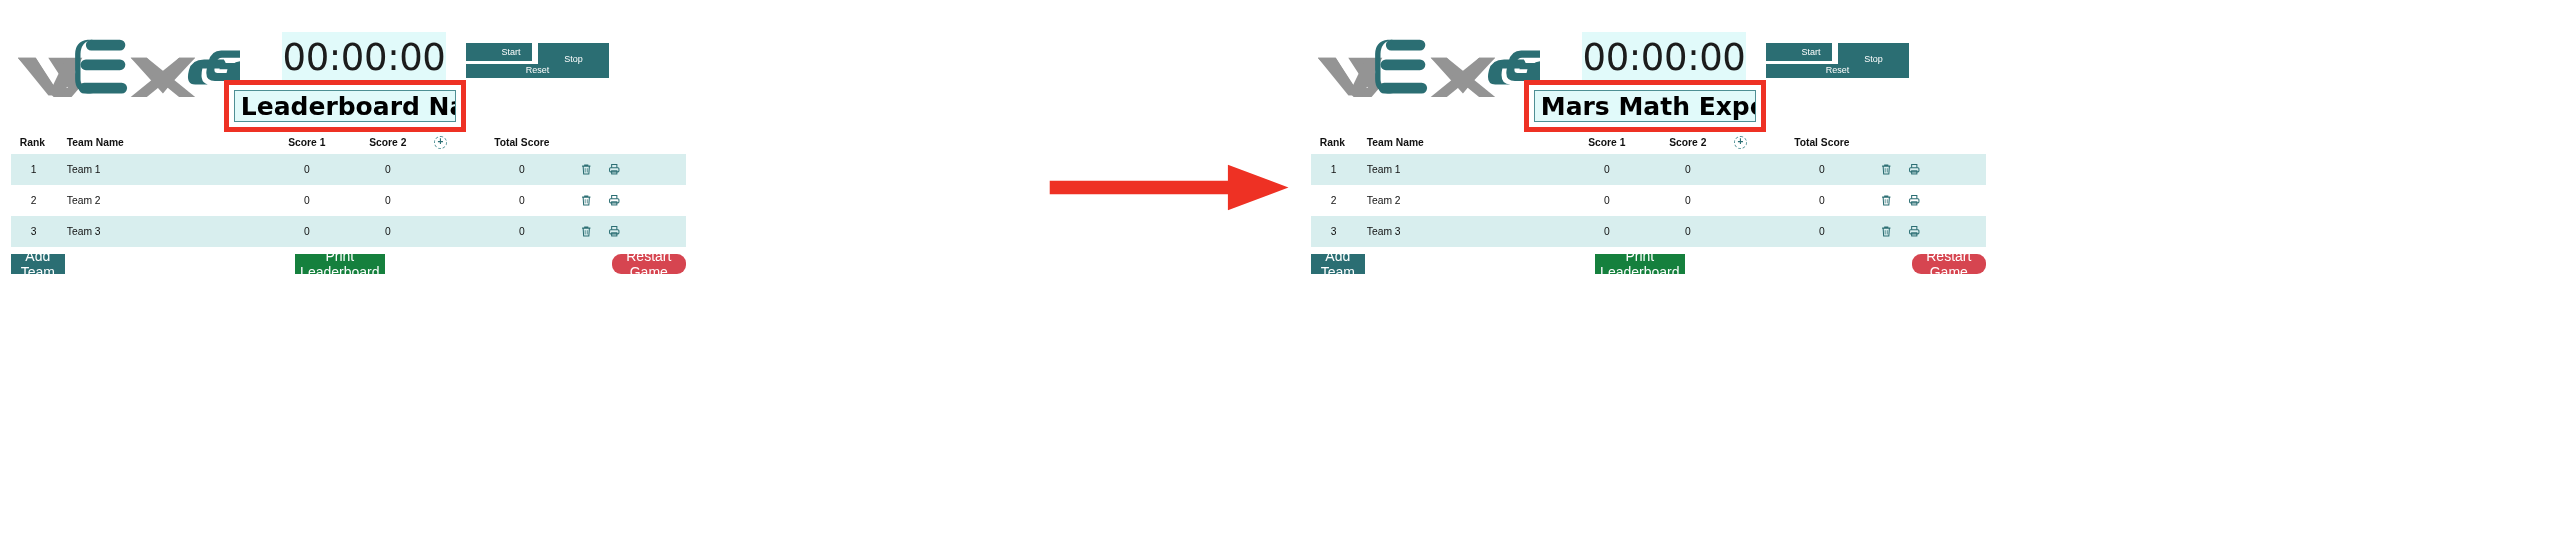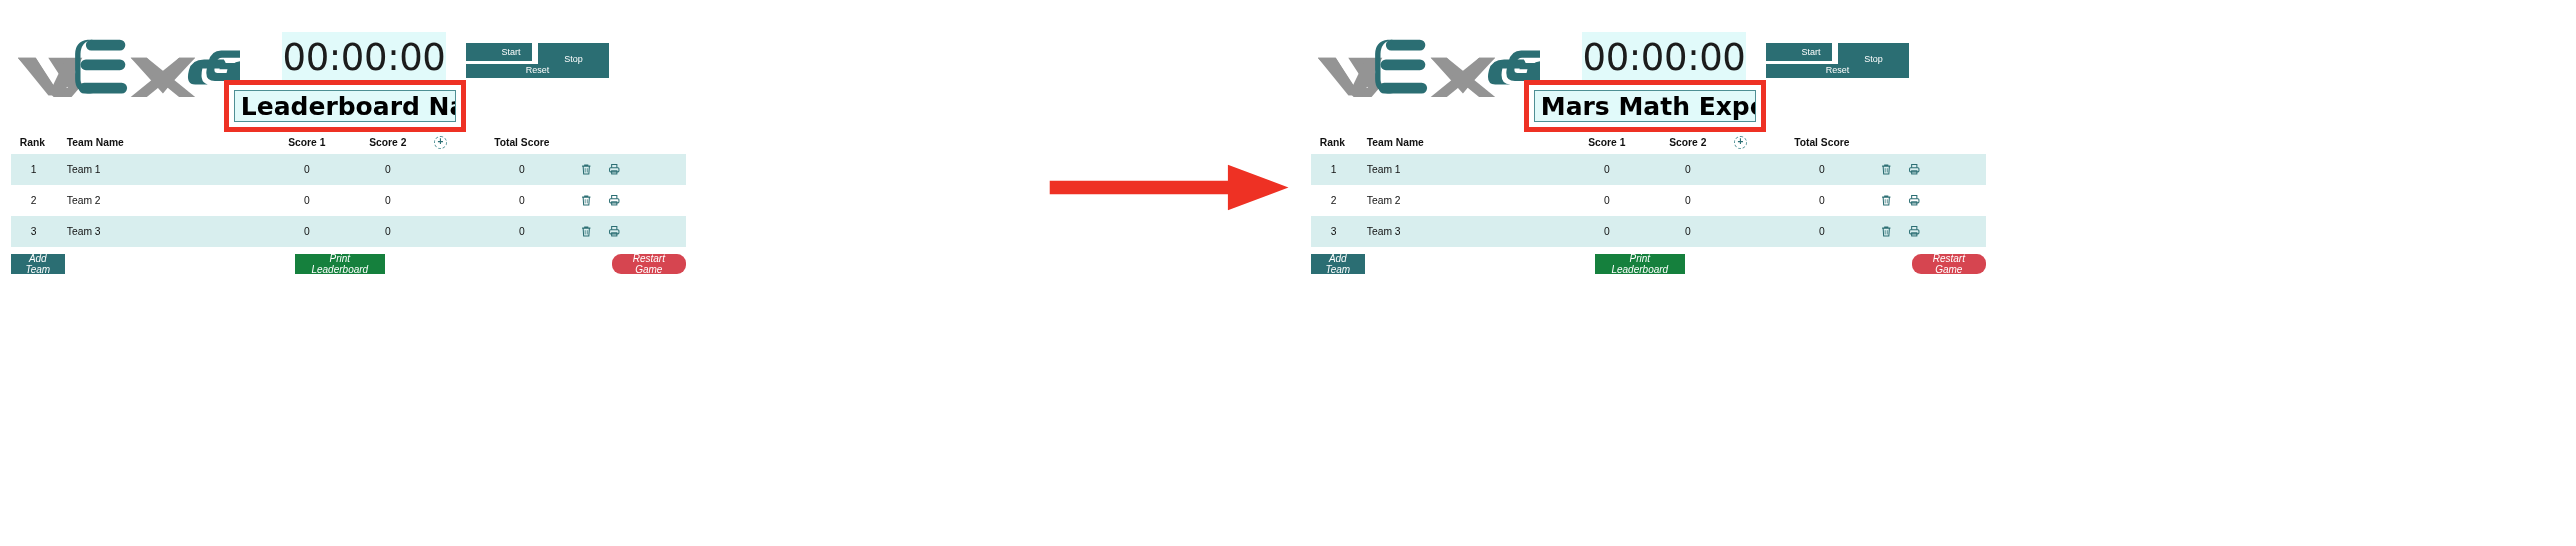--- a/index.html
+++ b/index.html
@@ -160,25 +160,24 @@
     position:absolute;
     left:10.8px;top:254px;
     width:675px;height:23px;
   }
   .fbtn{
     position:absolute;top:0;
     height:20px;
     border:none;
     color:#fff;
     font-family:"Liberation Sans", sans-serif;
-    font-size:10px;
+    font-size:14px;
     display:flex;align-items:center;justify-content:center;
     cursor:pointer;
     padding:0 7.2px;
-    font-style:italic;
   }
   .btn-add{left:0;background:#2b6e73;width:54px;}
   .btn-print{left:284px;background:#15803d;width:90px;}
   .btn-restart{left:601px;background:#d64550;width:74px;border-radius:9px;}
 
   
   #arrow{
     position:absolute;
     left:1049px;top:163px;
     width:242px;height:49px;

